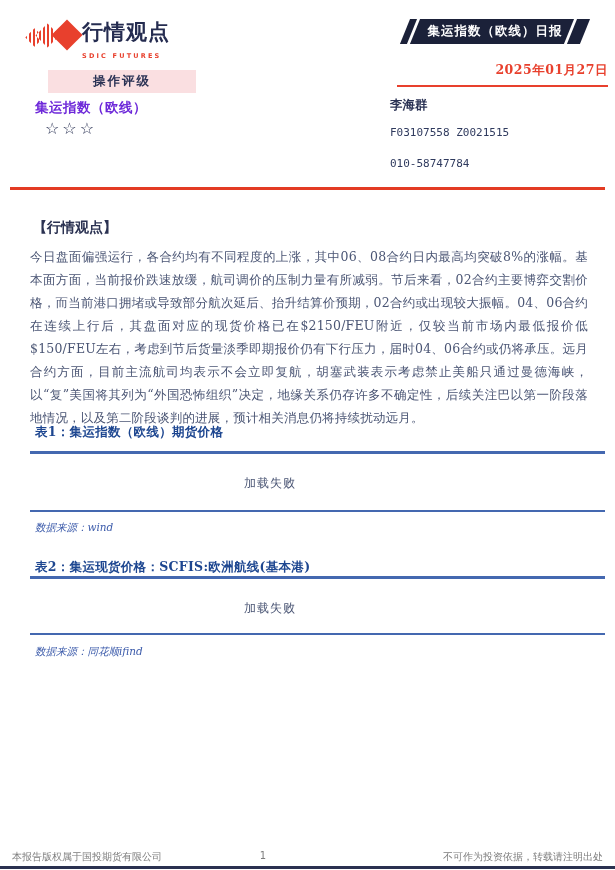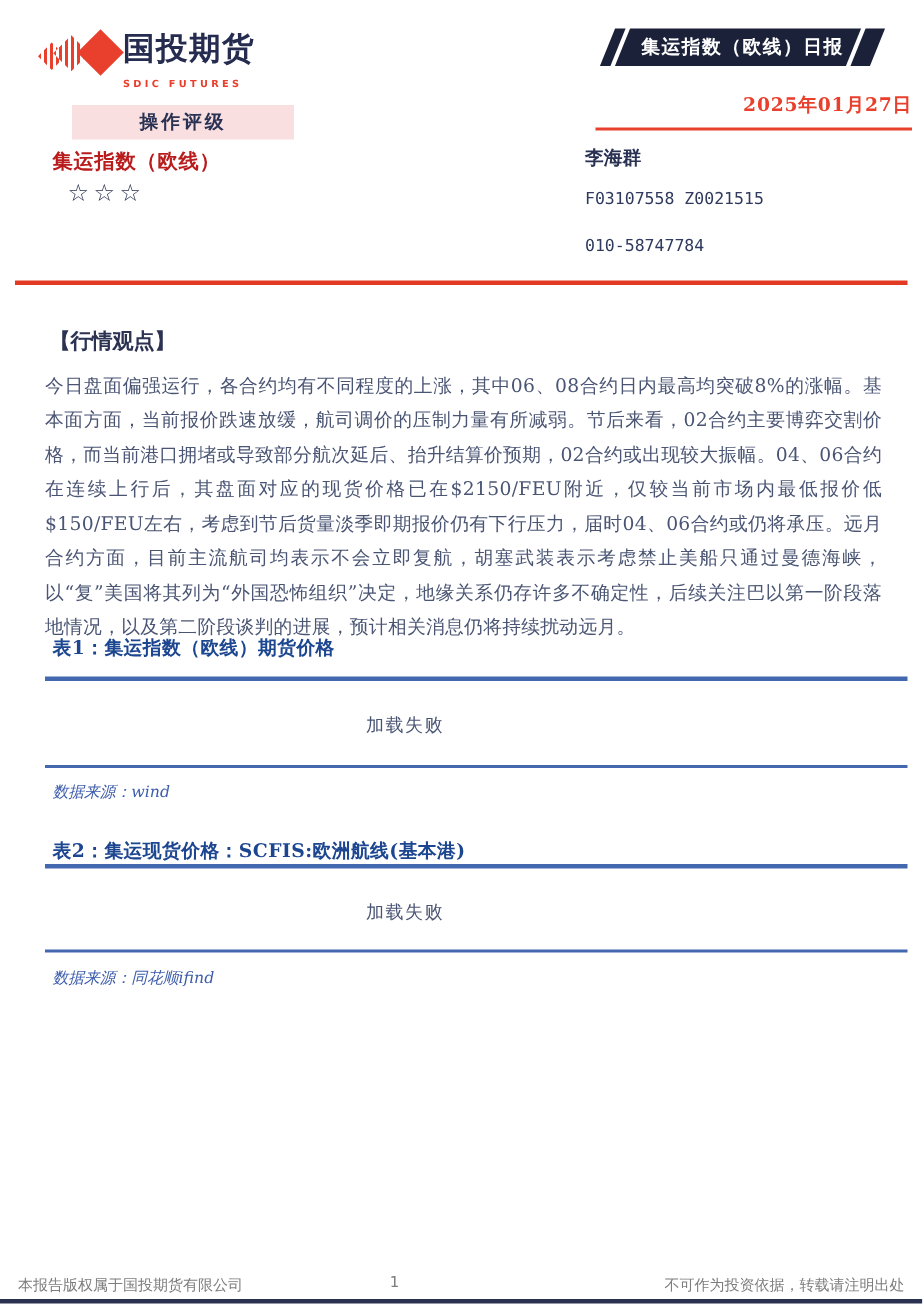--- a/index.html
+++ b/index.html
@@ -30,21 +30,21 @@
   .badge-slash-r { right:19px; }
   .badge-label { position:absolute; left:0; right:0; top:0; bottom:0; display:flex; align-items:center; justify-content:center;
     color:#ffffff; font-size:12.5px; font-weight:bold; letter-spacing:1px; }
   .date-wrap { position:absolute; left:397px; top:59px; width:211px; text-align:right;
     border-bottom:2px solid #e8402d; padding-bottom:6px; }
   .date-text { color:#e8402d; font-size:12.5px; font-weight:bold; letter-spacing:0.5px; }
   
   .rating-box { position:absolute; left:48px; top:70px; width:148px; height:23px;
     background:#fadfe1; color:#2a3254; font-size:12.5px; font-weight:bold;
     display:flex; align-items:center; justify-content:center; letter-spacing:2px; }
-  .product-name { position:absolute; left:35px; top:99px; font-size:13.5px; font-weight:bold; color:#b91c1c; letter-spacing:0.5px; }
+  .product-name { position:absolute; left:35px; top:99px; font-size:13.5px; font-weight:bold; color:#6d28d9; letter-spacing:0.5px; }
   .stars { position:absolute; left:45px; top:119px; font-size:16px; color:#2a3254; letter-spacing:3px; }
   
   .analyst { position:absolute; left:390px; top:97px; }
   .analyst-name { font-size:12.5px; font-weight:bold; color:#2a3254; }
   .analyst-license { margin-top:12px; font-family:"DejaVu Sans Mono",monospace; font-size:11px; color:#2f3a5e; }
   .analyst-phone { margin-top:18px; font-family:"DejaVu Sans Mono",monospace; font-size:11px; color:#2f3a5e; }
   .analyst-email { margin-top:9px; font-family:"DejaVu Sans Mono",monospace; font-size:11px; color:#2f3a5e; }
   .red-divider { position:absolute; left:10px; top:187px; width:595px; height:3px; background:#e33b23; }
   
   .view-heading { position:absolute; left:33px; top:219px; font-size:14px; font-weight:bold; color:#2b3252; }
@@ -78,21 +78,21 @@
 
 <div class="page">
 
   <div class="logo">
     <div class="logo-diamonds">
       <div class="dm dm-striped1"></div>
       <div class="dm dm-striped2"></div>
       <div class="dm dm-solid"></div>
     </div>
     <div class="logo-text">
-      <div class="logo-name">国投期货</div>
+      <div class="logo-name">行情观点</div>
       <div class="logo-sub">SDIC FUTURES</div>
     </div>
   </div>
 
   <div class="badge-wrap">
     <div class="badge-bg"></div>
     <div class="badge-slash-l"></div>
     <div class="badge-slash-r"></div>
     <div class="badge-label">集运指数（欧线）日报</div>
   </div>

